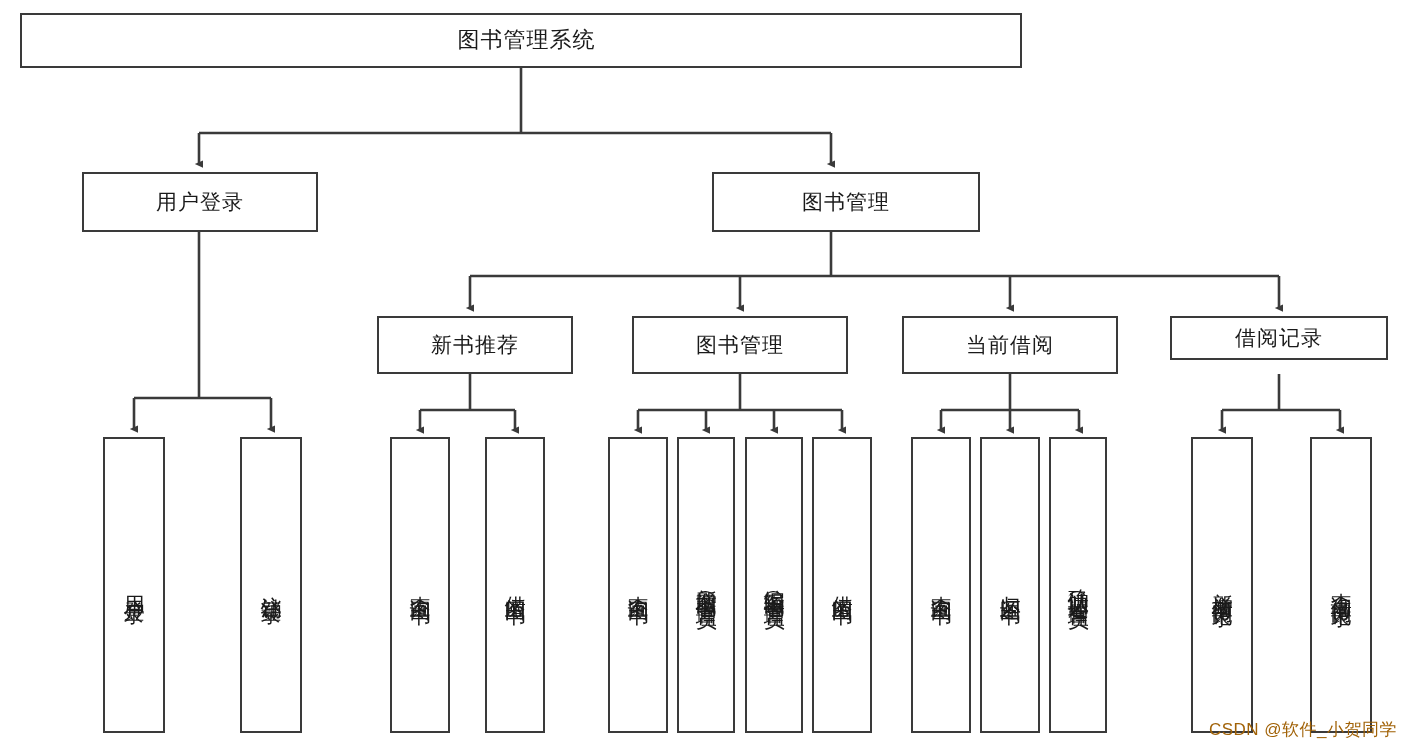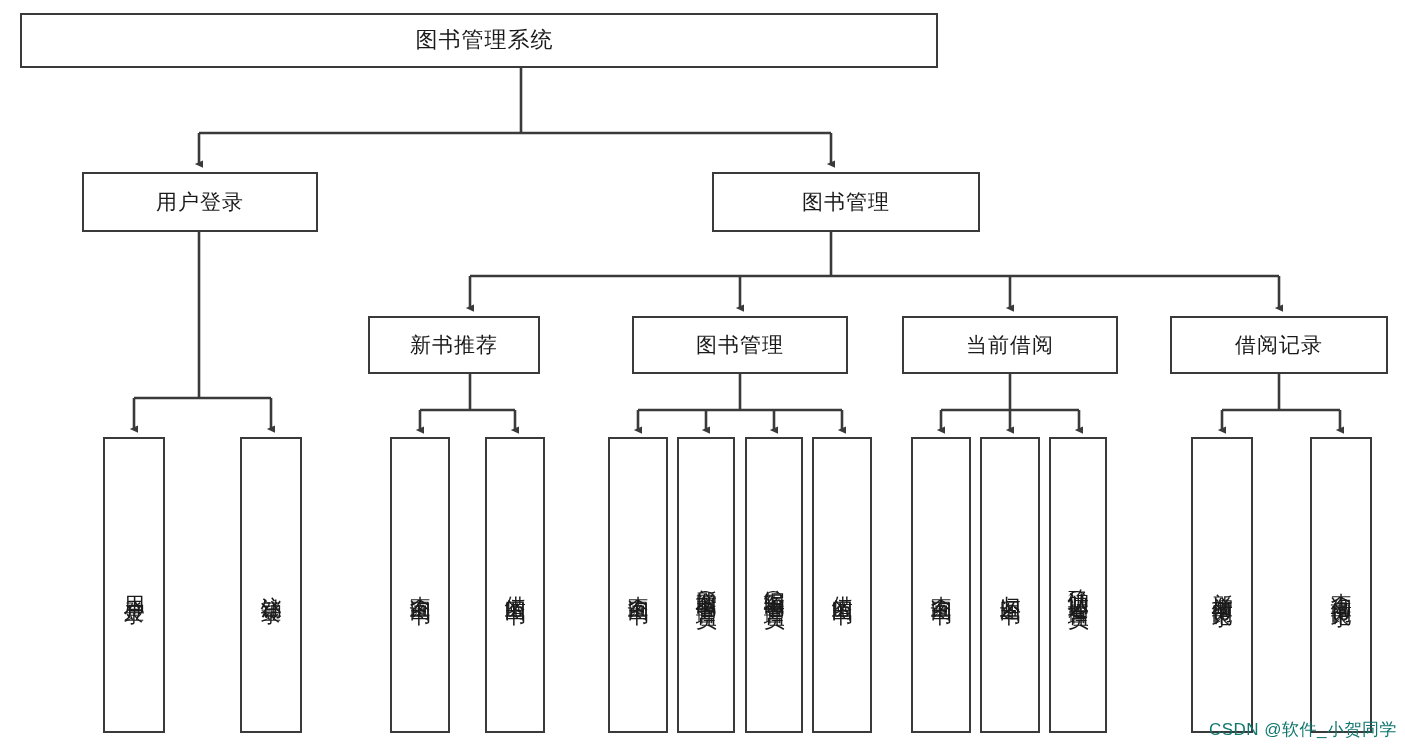--- a/index.html
+++ b/index.html
@@ -57,21 +57,21 @@
     text-orientation:upright;
     display:block;
     max-height:100%;
     letter-spacing:3px;
   }
   #watermark{
     position:absolute;
     right:8px;
     bottom:6px;
     font-size:17px;
-    color:#0f766e;
+    color:#a16207;
     letter-spacing:0.5px;
     z-index:5;
     white-space:nowrap;
     font-family:"Liberation Sans","DejaVu Sans",sans-serif;
   }
 </style>
 </head>
 <body>
 
 <div id="diagram-root">
@@ -119,29 +119,29 @@
       <path d="M1010,410 L1010,430" marker-end="url(#arrow)"></path>
       <path d="M1079,410 L1079,430" marker-end="url(#arrow)"></path>
 
       <path d="M1279,374 L1279,410"></path>
       <path d="M1222,410 L1340,410"></path>
       <path d="M1222,410 L1222,430" marker-end="url(#arrow)"></path>
       <path d="M1340,410 L1340,430" marker-end="url(#arrow)"></path>
     </g>
   </svg>
 
-  <div class="node horiz root" style="left:20px;top:13px;width:918px;height:55px;padding-left:11px;">图书管理系统</div>
+  <div class="node horiz root" style="left:20px;top:13px;width:1002px;height:55px;padding-left:11px;">图书管理系统</div>
 
   <div class="node horiz" style="left:82px;top:172px;width:236px;height:60px;">用户登录</div>
   <div class="node horiz" style="left:712px;top:172px;width:268px;height:60px;">图书管理</div>
 
-  <div class="node horiz" style="left:368px;top:316px;width:172px;height:58px;">新书推荐</div>
+  <div class="node horiz" style="left:377px;top:316px;width:196px;height:58px;">新书推荐</div>
   <div class="node horiz" style="left:632px;top:316px;width:216px;height:58px;">图书管理</div>
   <div class="node horiz" style="left:902px;top:316px;width:216px;height:58px;">当前借阅</div>
-  <div class="node horiz" style="left:1170px;top:316px;width:218px;height:58px;">借阅记录</div>
+  <div class="node horiz" style="left:1170px;top:316px;width:218px;height:44px;">借阅记录</div>
 
   <div class="node vert" style="left:103px;top:437px;width:62px;height:296px;">
     <span class="vtext">用户登录</span>
   </div>
   <div class="node vert" style="left:240px;top:437px;width:62px;height:296px;">
     <span class="vtext">注销登录</span>
   </div>
 
   <div class="node vert" style="left:390px;top:437px;width:60px;height:296px;">
     <span class="vtext">查询图书</span>

